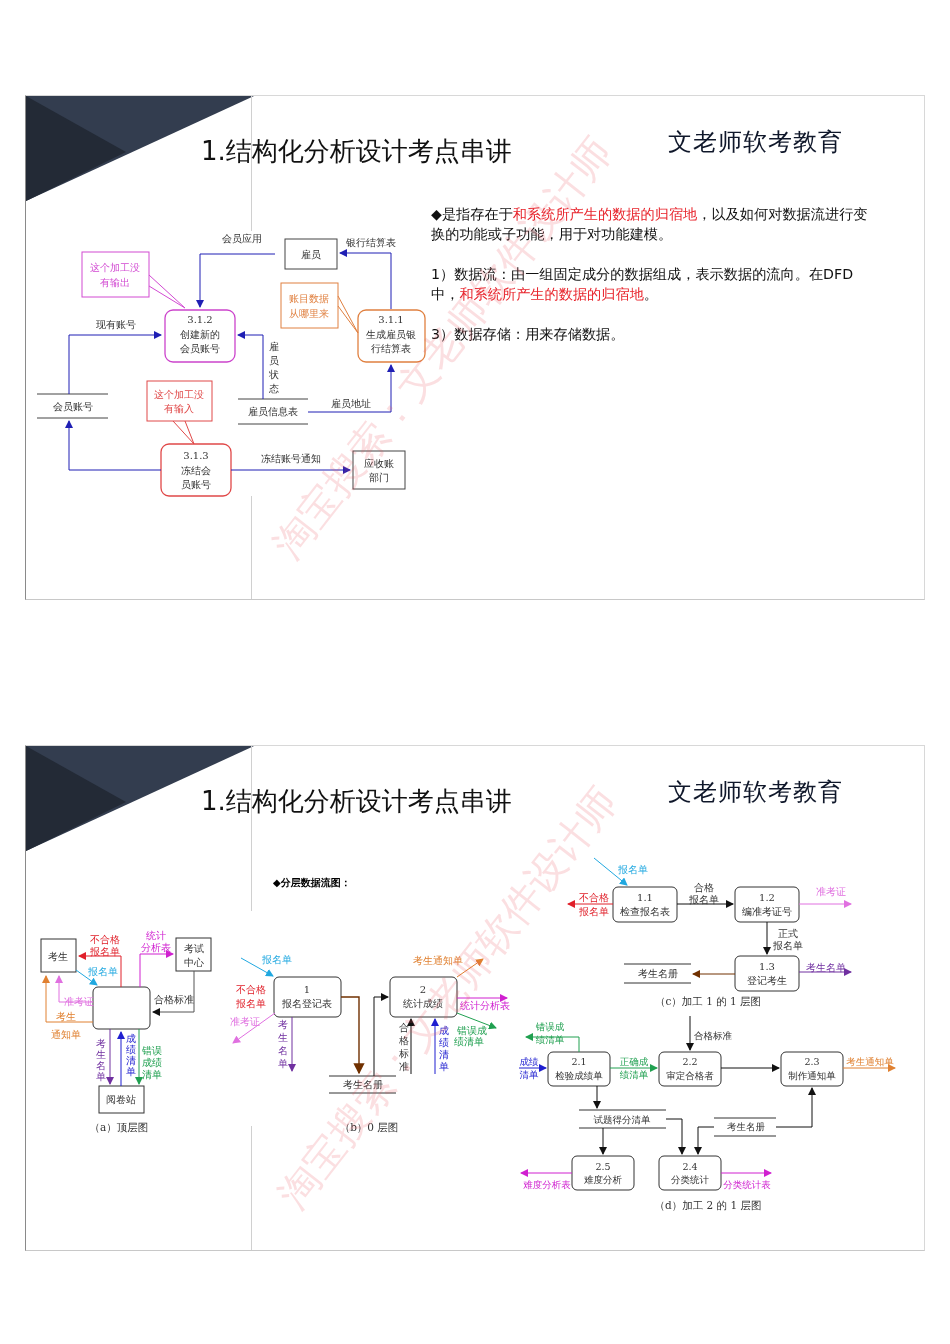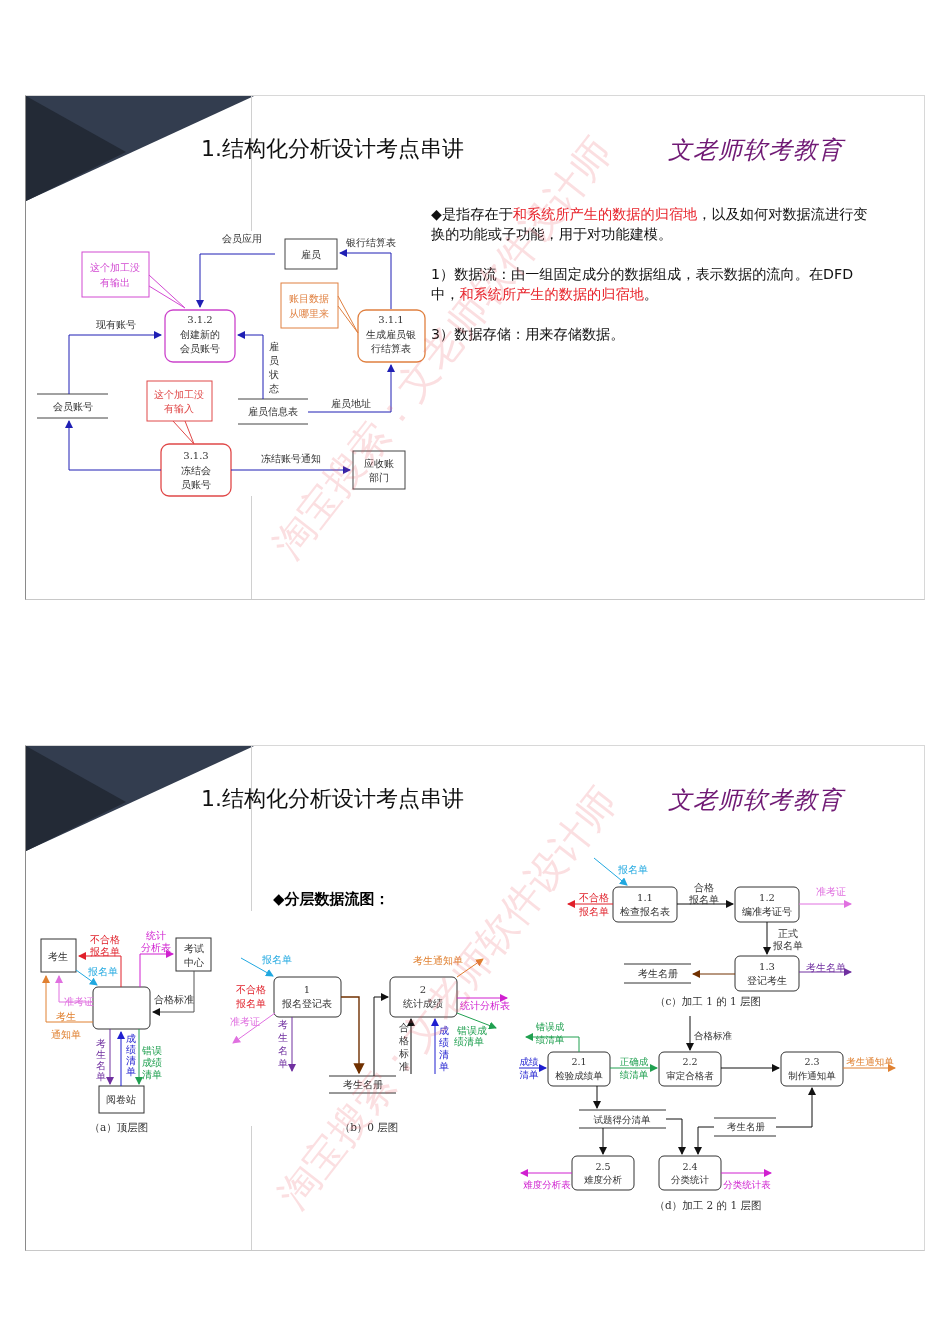--- a/index.html
+++ b/index.html
@@ -1,27 +1,27 @@
 <!DOCTYPE html>
 <html><head>
 <meta charset="utf-8">
 <style>
   html,body{margin:0;padding:0;background:#ffffff;}
   body{width:950px;height:1344px;position:relative;overflow:hidden;font-family:"DejaVu Sans","Liberation Sans",sans-serif;}
   .slide{position:absolute;left:25px;width:900px;height:505px;background:#fff;border-left:1.5px solid #8a8a8a;border-top:1px solid #d8d8d8;border-right:1px solid #d8d8d8;border-bottom:1.5px solid #c8c8c8;box-sizing:border-box;overflow:hidden;}
   #slide1{top:95px;}
   #slide2{top:745px;height:506px;}
   .corner{position:absolute;left:0;top:0;width:230px;height:105px;}
-  .title{position:absolute;left:175px;top:38px;font-size:22px;color:#111;white-space:nowrap;letter-spacing:0px;}
-  .brand{position:absolute;left:642px;top:38px;font-size:24px;color:#701a75;white-space:nowrap;letter-spacing:1px;font-style:italic;}
+  .title{position:absolute;left:175px;top:38px;font-size:26px;color:#111;white-space:nowrap;letter-spacing:0px;}
+  .brand{position:absolute;left:642px;top:30px;font-size:24px;color:#0f172a;white-space:nowrap;letter-spacing:1px;}
   .vline{position:absolute;left:225px;width:1px;background:#d0d0d0;}
   .text-block{position:absolute;left:405px;top:108px;width:450px;font-size:14.2px;line-height:20px;color:#111;}
   .text-block p{margin:0 0 20px 0;}
   .red{color:#e8232b;}
-  .hdr2{position:absolute;left:247px;top:144px;font-size:15px;font-weight:bold;color:#000;}
+  .hdr2{position:absolute;left:247px;top:130px;font-size:10px;font-weight:bold;color:#000;}
   svg text{font-family:"DejaVu Serif","Liberation Serif",serif;}
   .wm{position:absolute;font-family:"DejaVu Serif","Liberation Serif",serif;color:rgba(232,80,90,0.18);font-size:40px;white-space:nowrap;transform-origin:left top;pointer-events:none;}
 </style>
 </head>
 <body>
 
 <div id="slide1" class="slide">
   <svg class="corner" viewBox="0 0 230 105" width="230" height="105">
     <polygon points="0,0 228,0 0,105" fill="#333d4f"></polygon>
     <polygon points="0,0 100,56 0,105" fill="#232a36"></polygon>

